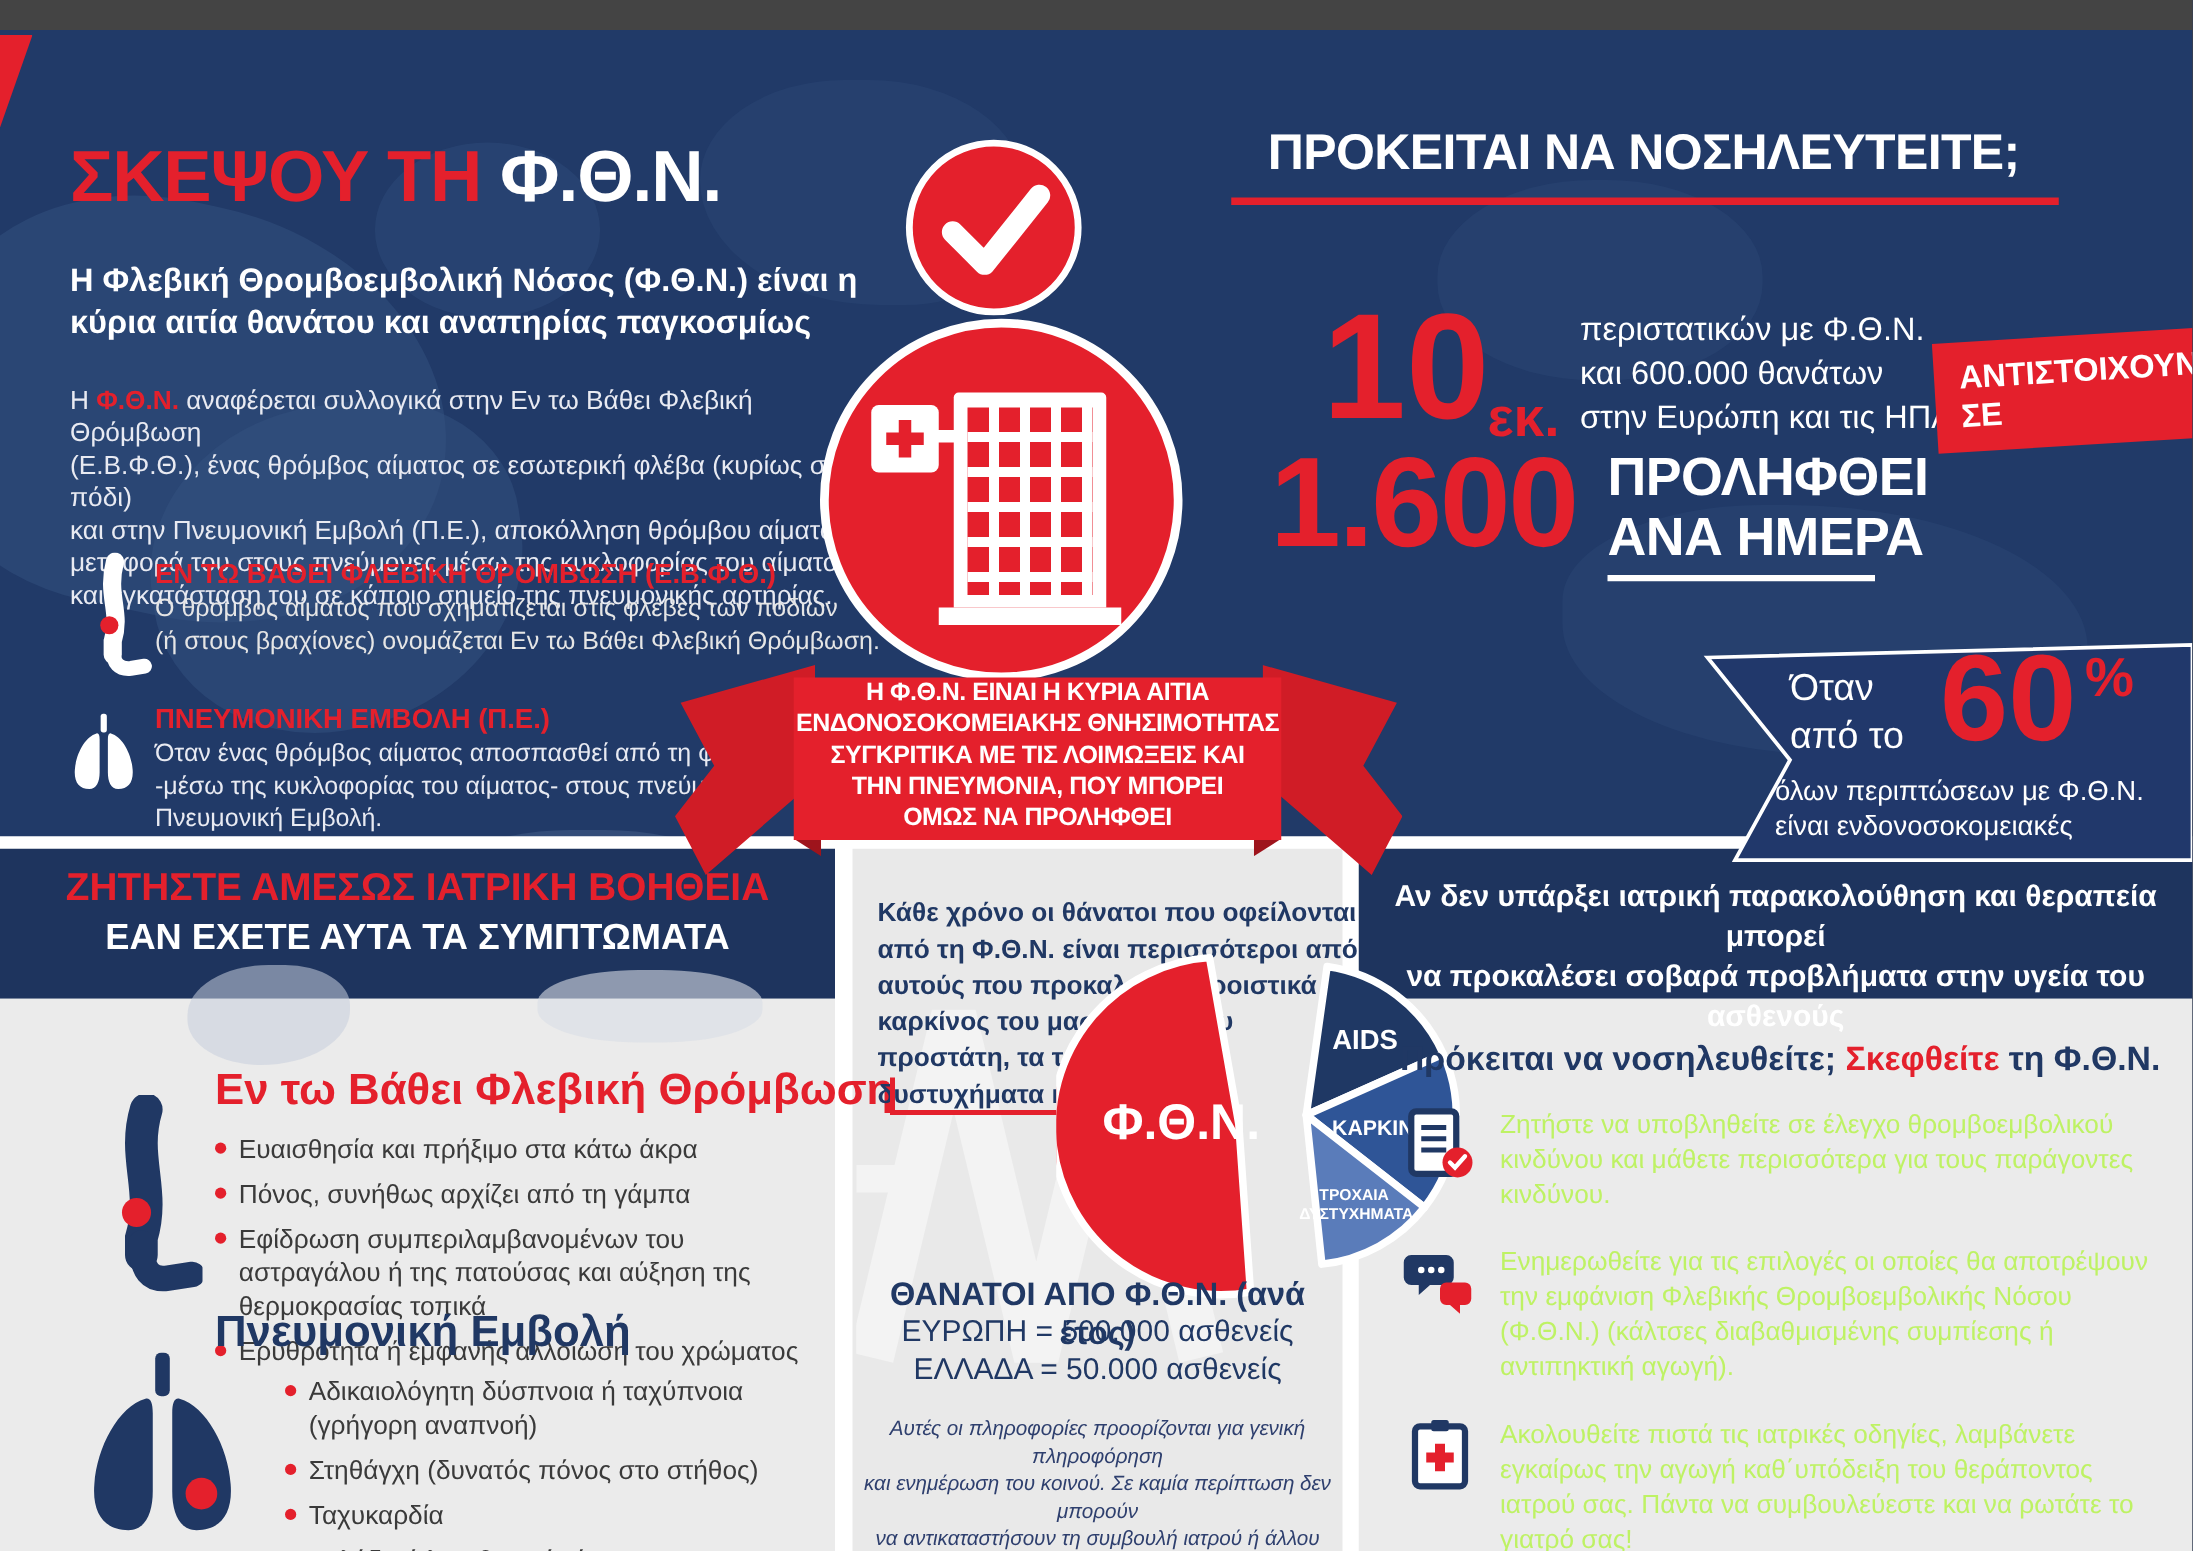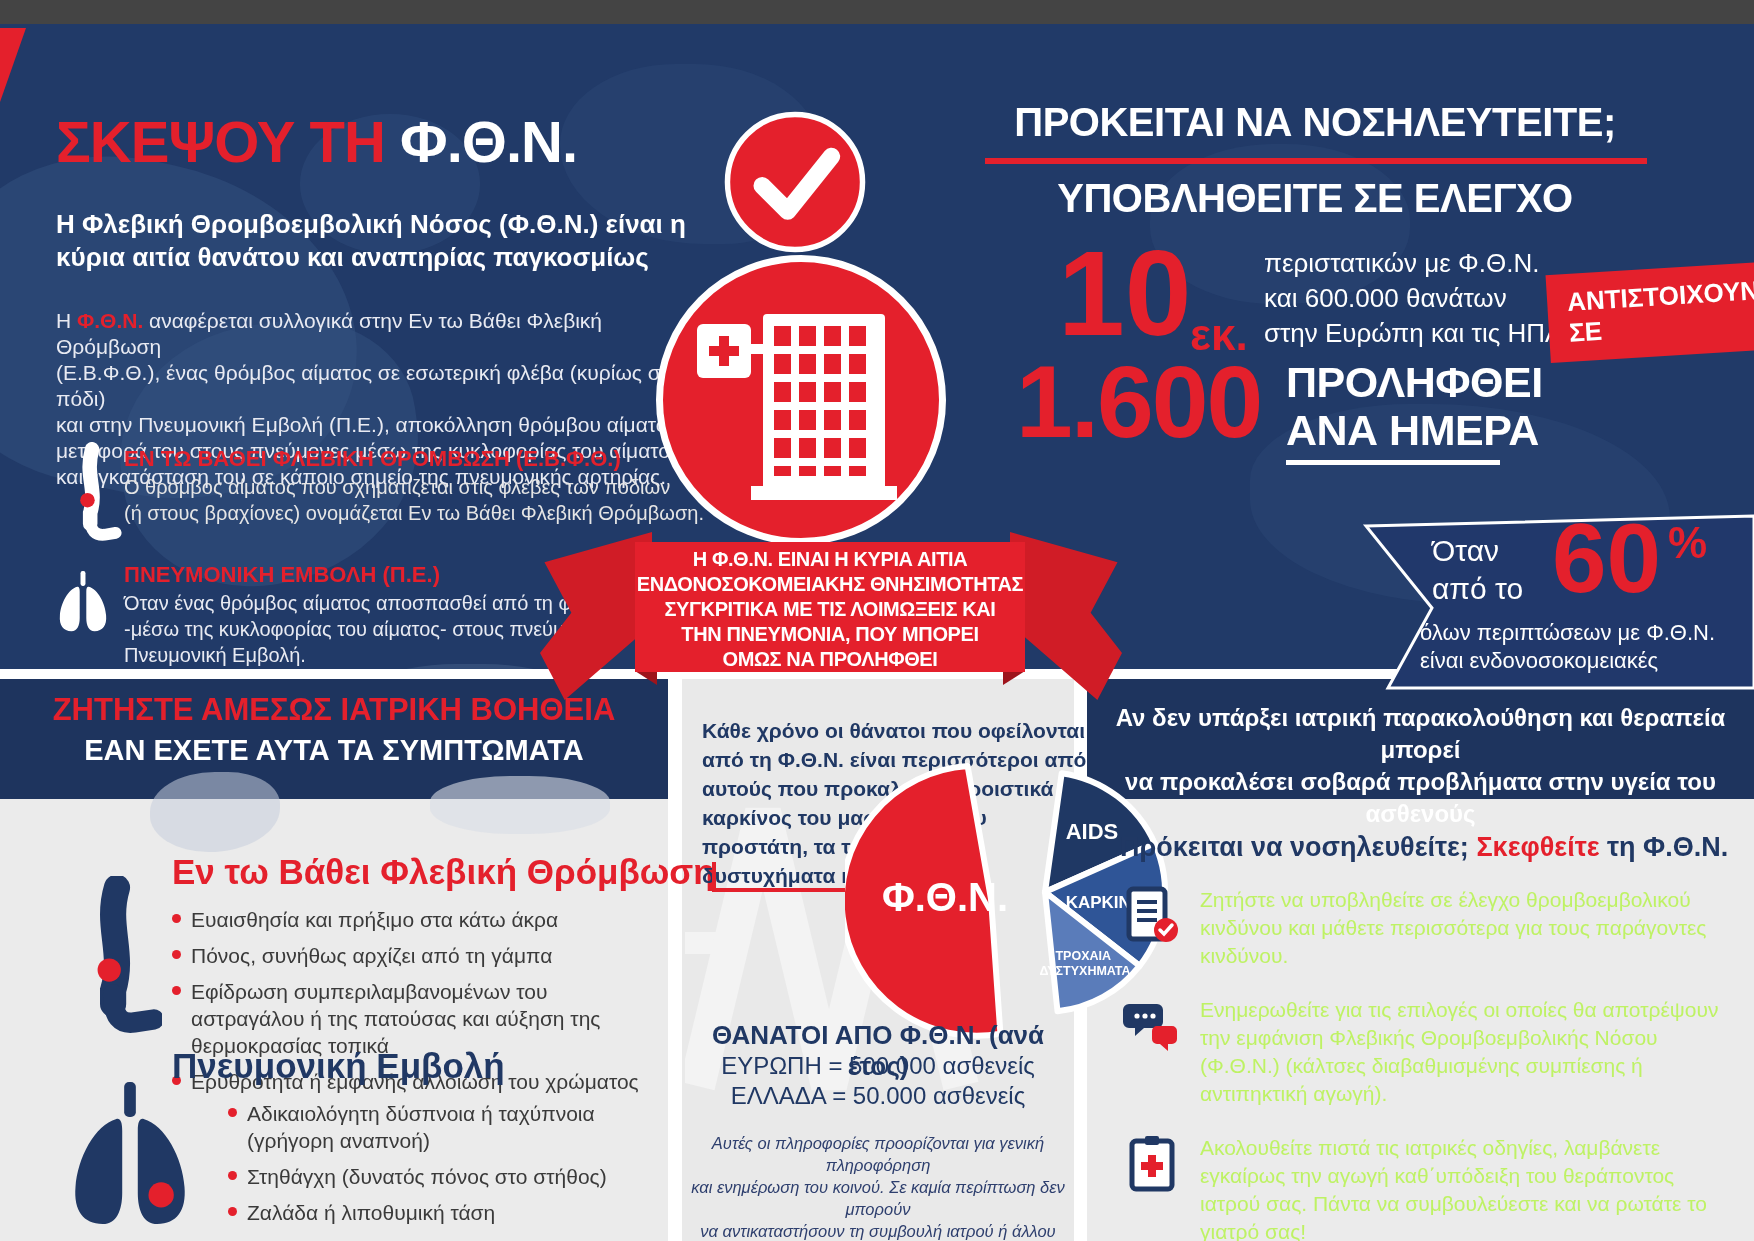--- a/index.html
+++ b/index.html
@@ -107,31 +107,30 @@
     <div class="abs" style="left:88px;top:224px;width:146px;height:14px;background:#fff;"></div>
   </div>
 
   <div class="abs" style="left:540px;top:508px;width:112px;height:168px;background:#d01c26;
               clip-path:polygon(100% 0,100% 55%,22% 100%,0 72%,28% 48%,4% 18%);"></div>
   <div class="abs" style="left:1010px;top:508px;width:112px;height:168px;background:#d01c26;
               clip-path:polygon(0 0,0 55%,78% 100%,100% 72%,72% 48%,96% 18%);"></div>
   <div class="abs" style="left:635px;top:647px;width:22px;height:14px;background:#9e141c;clip-path:polygon(0 0,100% 0,100% 100%);"></div>
   <div class="abs" style="left:1003px;top:647px;width:22px;height:14px;background:#9e141c;clip-path:polygon(0 0,100% 0,0 100%);"></div>
 
-  <div class="abs" style="left:635px;top:518px;width:390px;height:130px;background:#e4202c;display:flex;align-items:flex-end;justify-content:center;">
+  <div class="abs" style="left:635px;top:518px;width:390px;height:130px;background:#e4202c;display:flex;align-items:flex-start;justify-content:center;">
     <div class="white bold pre" style="font-size:20px;line-height:25px;text-align:center;letter-spacing:-0.4px;">Η Φ.Θ.Ν. ΕΙΝΑΙ Η ΚΥΡΙΑ ΑΙΤΙΑ
 ΕΝΔΟΝΟΣΟΚΟΜΕΙΑΚΗΣ ΘΝΗΣΙΜΟΤΗΤΑΣ
 ΣΥΓΚΡΙΤΙΚΑ ΜΕ ΤΙΣ ΛΟΙΜΩΞΕΙΣ ΚΑΙ
 ΤΗΝ ΠΝΕΥΜΟΝΙΑ, ΠΟΥ ΜΠΟΡΕΙ
 ΟΜΩΣ ΝΑ ΠΡΟΛΗΦΘΕΙ</div>
   </div>
 
   <div class="abs white bold" style="left:985px;top:76px;width:660px;text-align:center;font-size:40px;letter-spacing:-0.5px;">ΠΡΟΚΕΙΤΑΙ ΝΑ ΝΟΣΗΛΕΥΤΕΙΤΕ;</div>
   <div class="abs" style="left:985px;top:134px;width:662px;height:6px;background:#e4202c;"></div>
-  <div class="abs white bold" style="left:985px;top:152px;width:660px;text-align:center;font-size:40px;letter-spacing:-0.5px;">ΥΠΟΒΛΗΘΕΙΤΕ ΣΕ ΕΛΕΓΧΟ</div>
 
   <div class="abs red bold" style="left:1058px;top:210px;font-size:120px;line-height:118px;">10</div>
   <div class="abs red bold" style="left:1190px;top:286px;font-size:44px;">εκ.</div>
   <div class="abs white pre" style="left:1264px;top:222px;font-size:26px;line-height:35px;">περιστατικών με Φ.Θ.Ν.
 και 600.000 θανάτων
 στην Ευρώπη και τις ΗΠΑ</div>
   <div class="abs white bold" style="left:1548px;top:244px;background:#e4202c;padding:13px 20px;font-size:26px;transform:rotate(-3.5deg);">ΑΝΤΙΣΤΟΙΧΟΥΝ ΣΕ</div>
 
   <div class="abs red bold" style="left:1016px;top:328px;font-size:102px;line-height:100px;letter-spacing:-2px;">1.600</div>
   <div class="abs white bold" style="left:1286px;top:334px;font-size:43px;letter-spacing:-0.5px;">ΠΡΟΛΗΦΘΕΙ</div>
@@ -184,20 +183,24 @@
     <circle cx="112" cy="116" r="13" fill="#e4202c"></circle>
   </svg>
   <div class="abs" style="left:228px;top:1076px;width:430px;">
     <div class="bullet-row">
         <div class="bullet-dot"></div>
         <div class="bullet-text">Αδικαιολόγητη δύσπνοια ή ταχύπνοια (γρήγορη αναπνοή)</div>
       </div>
     <div class="bullet-row">
         <div class="bullet-dot"></div>
         <div class="bullet-text">Στηθάγχη (δυνατός πόνος στο στήθος)</div>
+      </div>
+    <div class="bullet-row">
+        <div class="bullet-dot"></div>
+        <div class="bullet-text">Ταχυκαρδία</div>
       </div>
     <div class="bullet-row">
         <div class="bullet-dot"></div>
         <div class="bullet-text">Ζαλάδα ή λιποθυμική τάση</div>
       </div>
 
   </div>
 
   <div class="abs bold pre navytxt" style="left:702px;top:692px;font-size:21px;line-height:29px;">Κάθε χρόνο οι θάνατοι που οφείλονται
 από τη Φ.Θ.Ν. είναι περισσότεροι από

